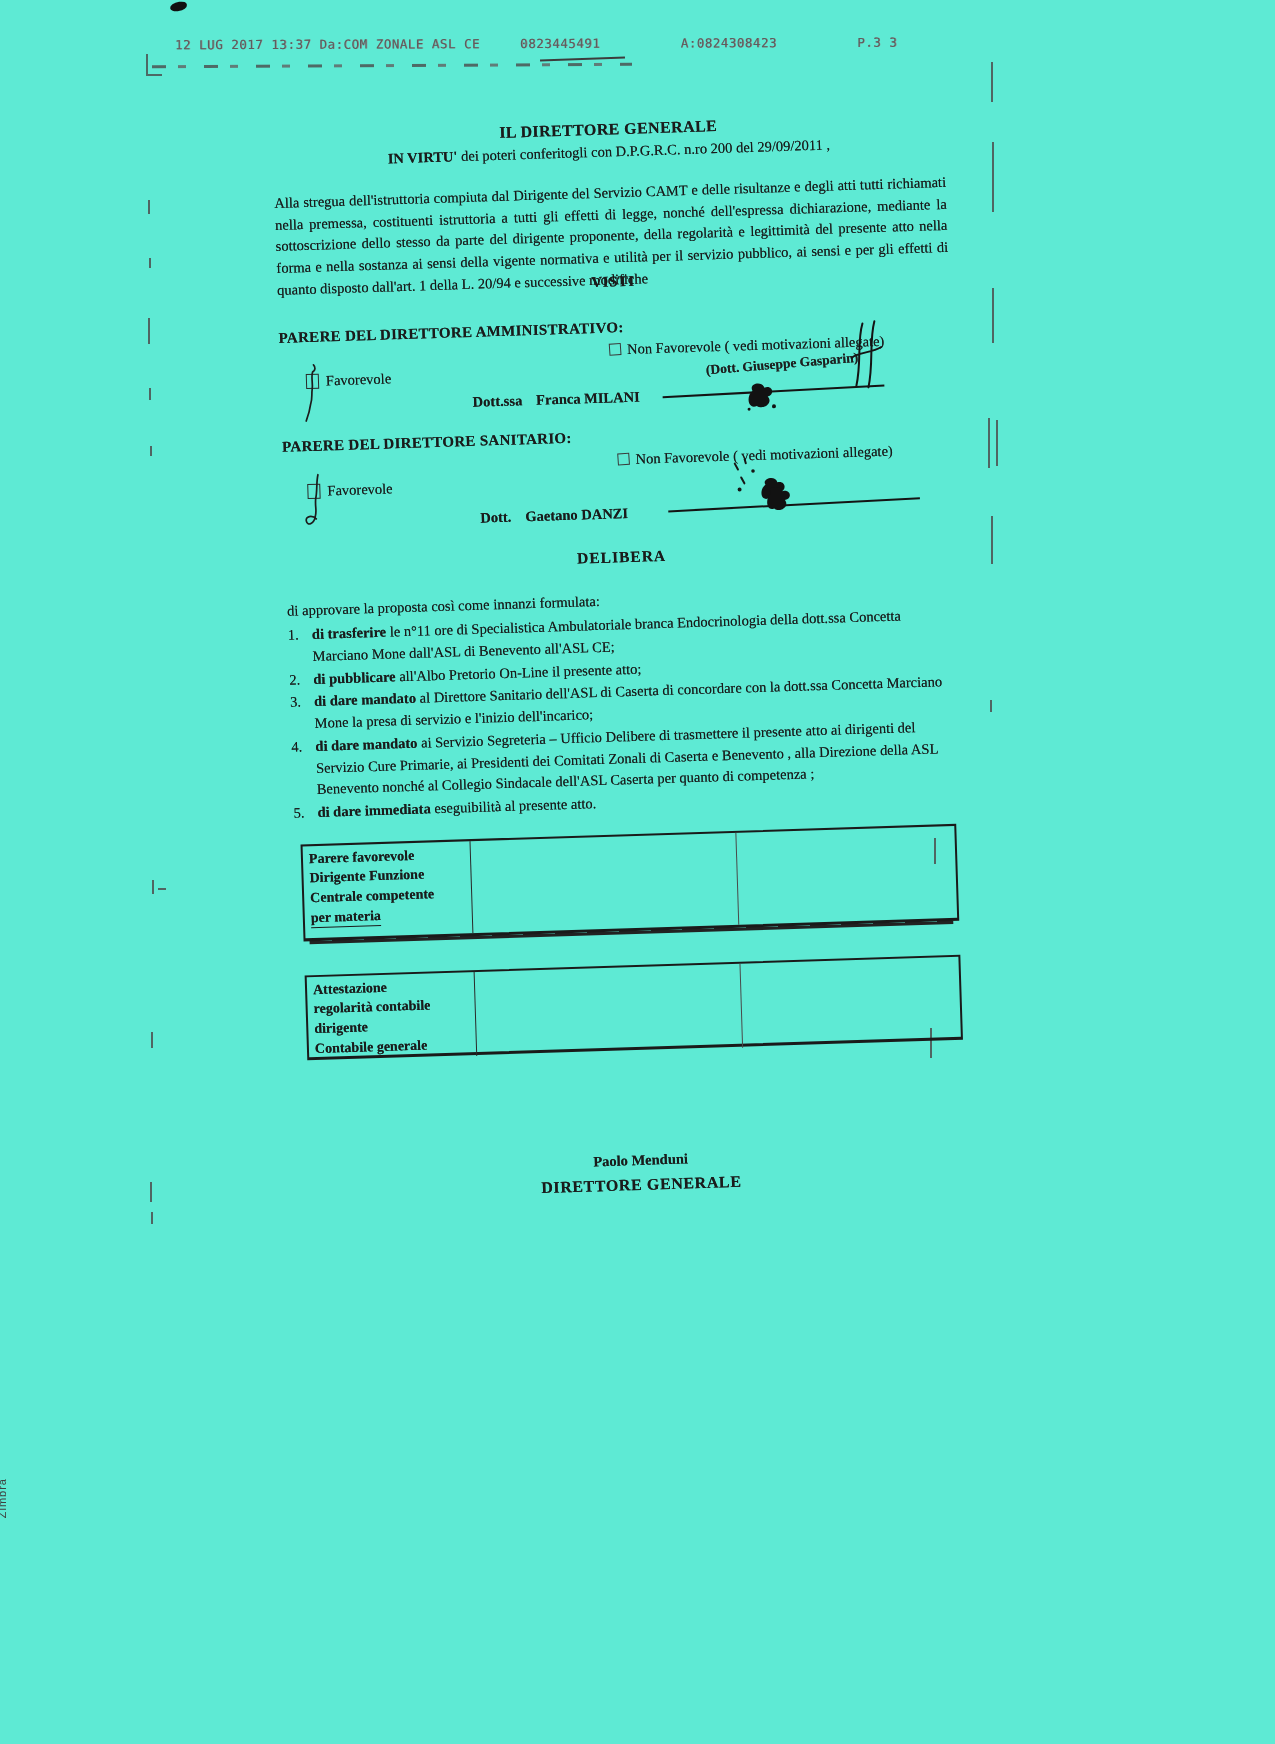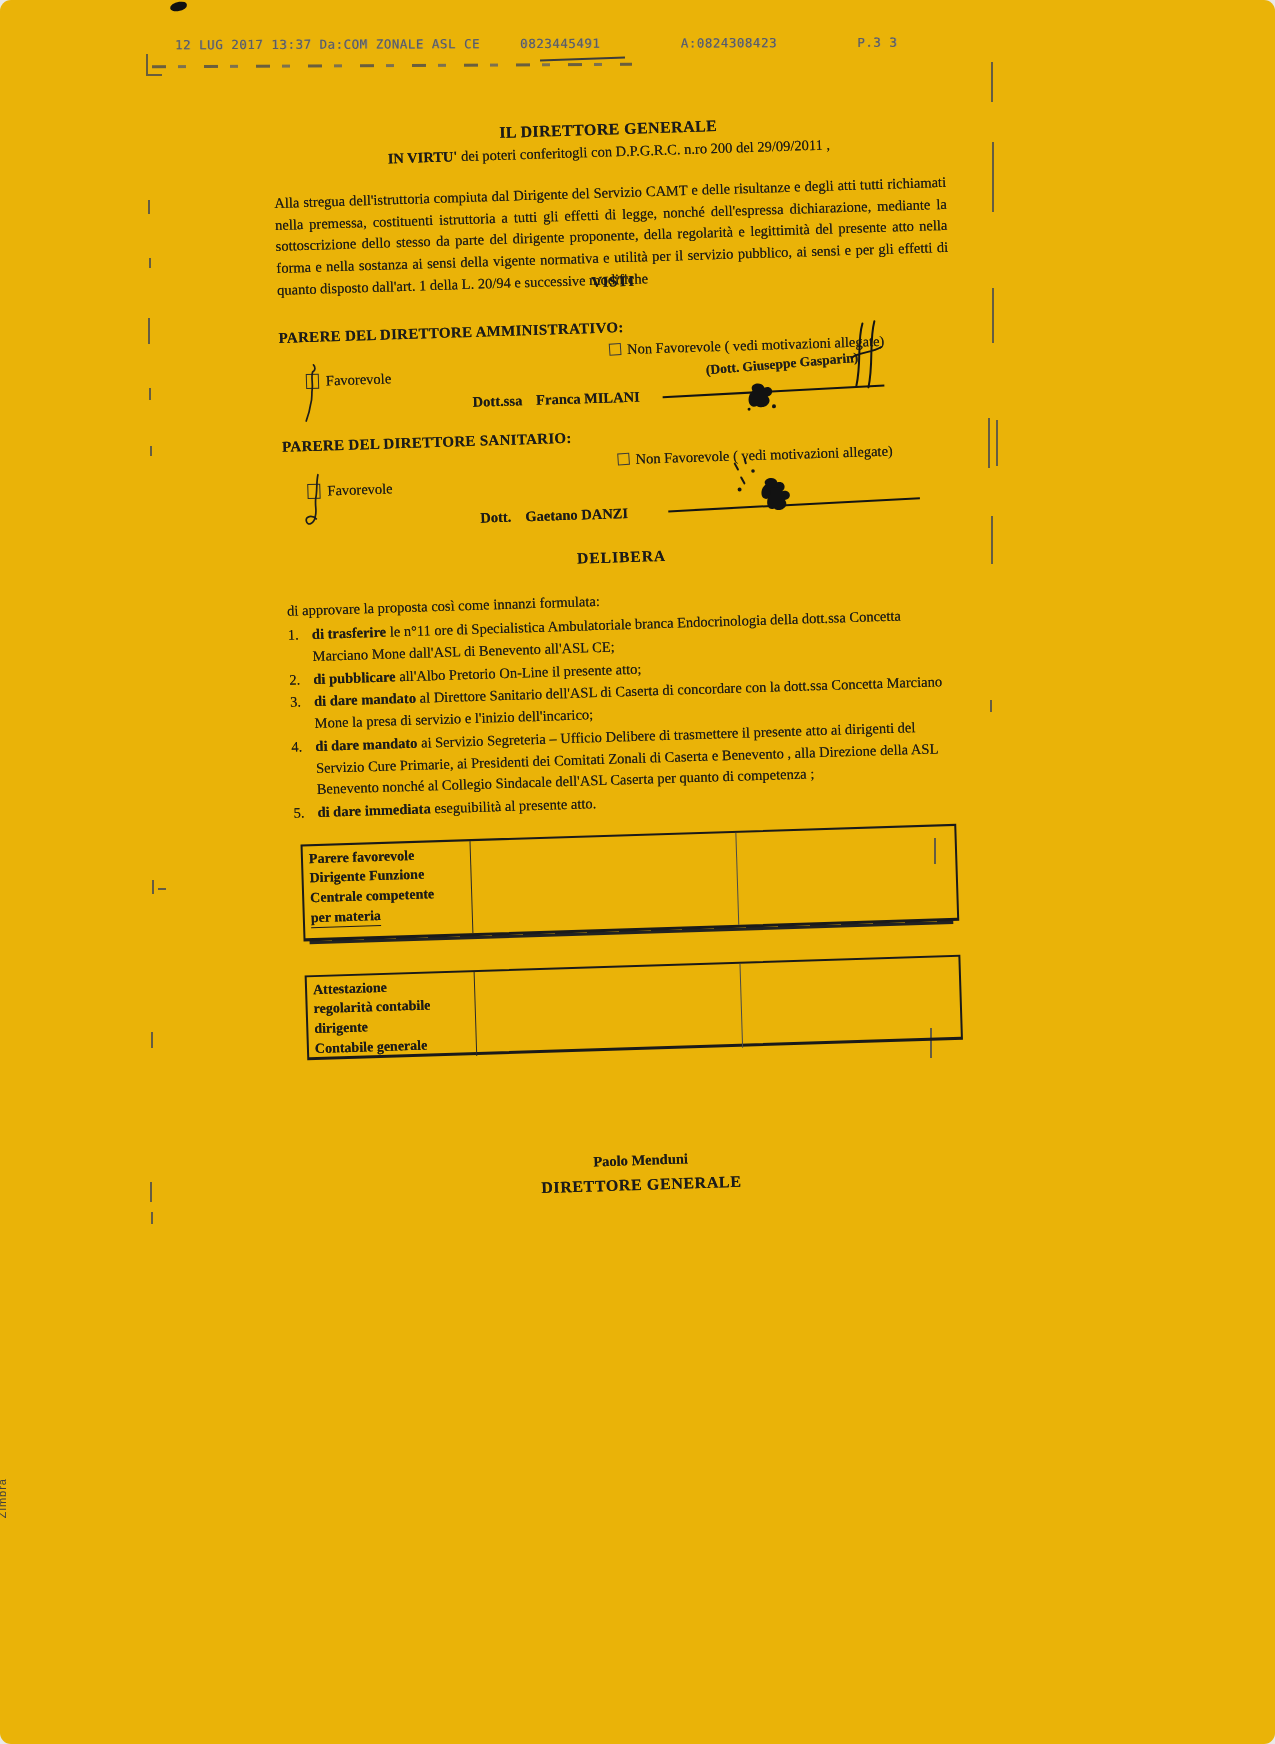--- a/index.html
+++ b/index.html
@@ -1,24 +1,23 @@
 <!DOCTYPE html>
 <html><head>
 <meta charset="utf-8">
 <style>
   html,body{margin:0;padding:0;}
   body{background:#e9e9e9;}
   .page{
     position:relative;
     width:1275px;height:1744px;
-    background:#eab308;
+    background:#5eead4;
     overflow:hidden;
     font-family:"Liberation Serif", serif;
     color:#1b1b1b;
-    border-radius:11px;
   }
   
   .fax-header{
     position:absolute;left:175px;top:36px;
     font-family:"DejaVu Sans Mono", monospace;
     font-size:12.5px;color:#5d5d5d;letter-spacing:.5px;
     white-space:pre;
     text-shadow:.6px 0 0 #8a8a8a;
     transform:rotate(-.2deg);
   }

